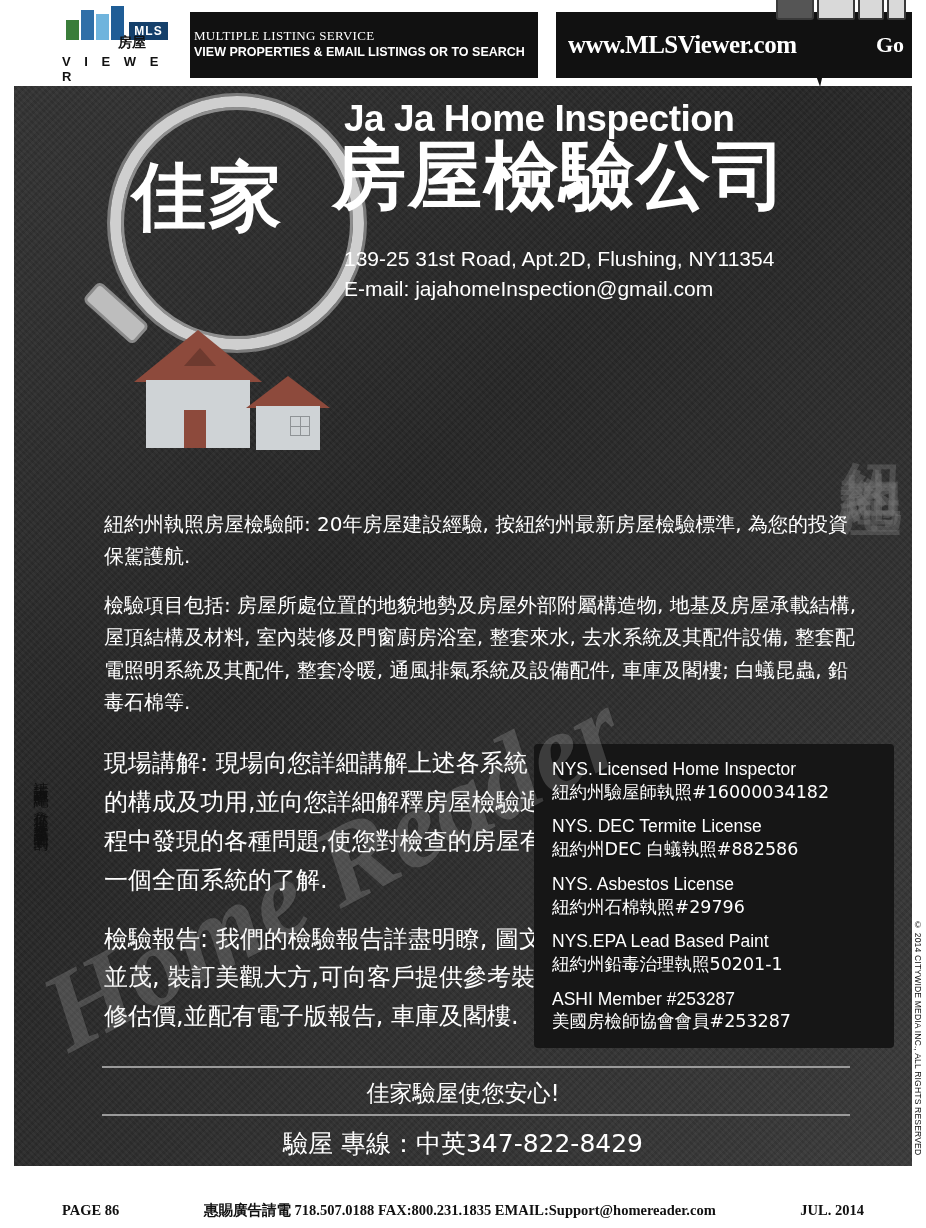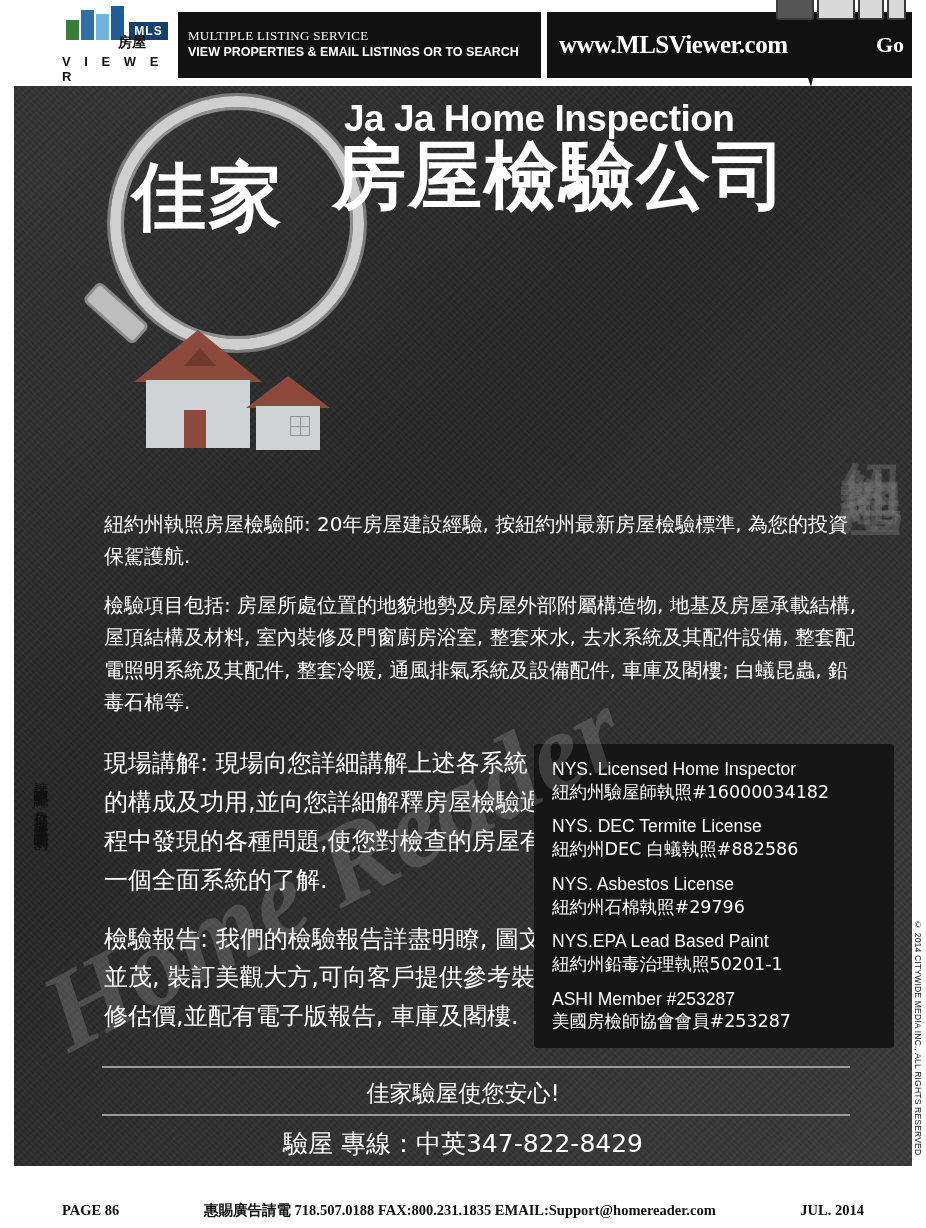--- a/index.html
+++ b/index.html
@@ -23,20 +23,21 @@
     padding: 10px 14px 0 14px;
   }
 
   
   .mls-banner {
     position: relative;
     height: 66px;
     display: flex;
     align-items: stretch;
     margin: 2px 0 0 48px;
+    gap: 12px;
   }
   .mls-logo {
     width: 110px;
     display: flex;
     flex-direction: column;
     align-items: center;
     justify-content: center;
     padding-right: 6px;
   }
   .mls-logo-row {
@@ -74,21 +75,21 @@
     font-size: 13px;
     letter-spacing: 5px;
     color: #111;
     font-weight: bold;
     margin-top: 14px;
   }
   .mls-mid {
     flex: 1;
     background: #111;
     color: #fff;
-    padding: 3px 8px 4px 10px;
+    padding: 3px 8px 4px 4px;
     display: flex;
     flex-direction: column;
     justify-content: center;
     max-width: 352px;
   }
   .mls-mid .mls-title {
     font-family: "Liberation Serif", serif;
     font-size: 13px;
     letter-spacing: 0.3px;
     line-height: 1.1;
@@ -485,20 +486,24 @@
       <span class="door"></span>
     </div>
     <div class="house-small">
       <span class="roof"></span>
       <span class="body"></span>
       <span class="win"></span>
     </div>
 
     <div class="eng-title">Ja Ja Home Inspection</div>
     <div class="cn-title">房屋檢驗公司</div>
+    <div class="addr">
+      <div>139-25 31st Road, Apt.2D, Flushing, NY11354</div>
+      <div>E-mail: jajahomeInspection@gmail.com</div>
+    </div>
 
     <div class="watermark">
       <div class="wm-text" style="left:-10px; top:420px;">Home Reader</div>
       <div class="wm-cn">紐約地產</div>
     </div>
 
     <div class="body-text">
       <p>紐約州執照房屋檢驗師: 20年房屋建設經驗, 按紐約州最新房屋檢驗標準, 為您的投資保駕護航.</p>
       <p>檢驗項目包括: 房屋所處位置的地貌地勢及房屋外部附屬構造物, 地基及房屋承載結構, 屋頂結構及材料, 室內裝修及門窗廚房浴室, 整套來水, 去水系統及其配件設備, 整套配電照明系統及其配件, 整套冷暖, 通風排氣系統及設備配件, 車庫及閣樓; 白蟻昆蟲, 鉛毒石棉等.</p>
     </div>

